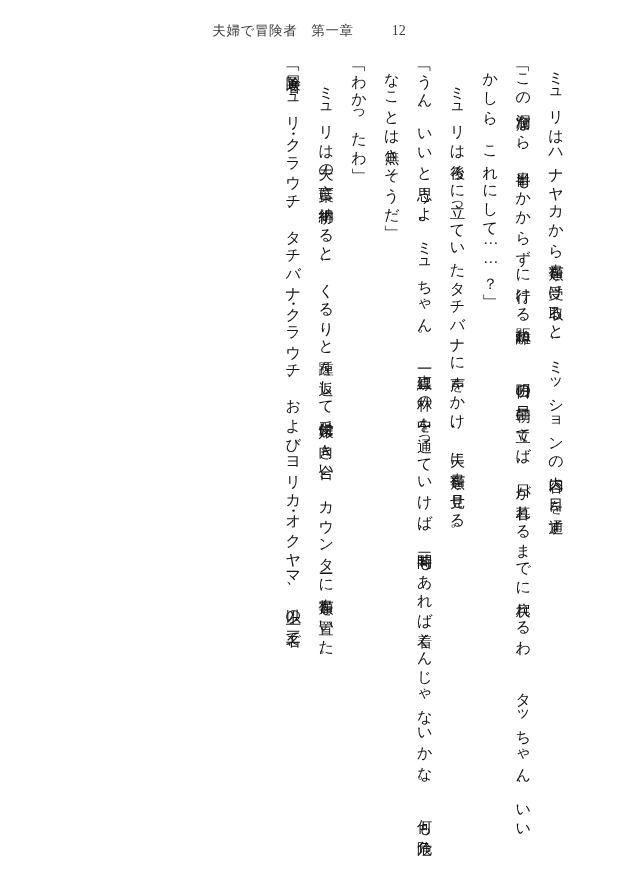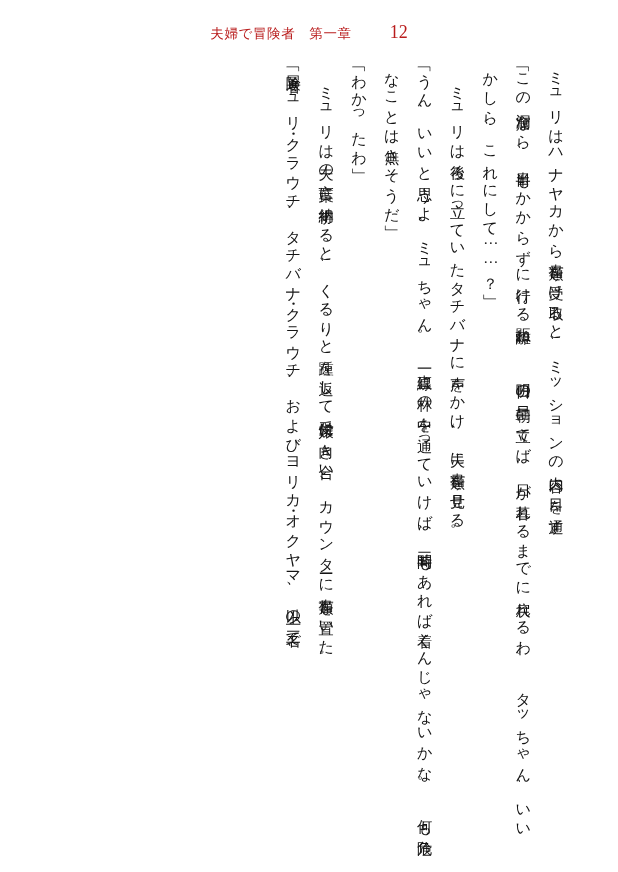--- a/index.html
+++ b/index.html
@@ -25,28 +25,28 @@
     position: absolute;
     top: 22px;
     left: 0;
     width: 100%;
     height: 22px;
     display: flex;
     justify-content: center;
     align-items: baseline;
     font-size: 13.5px;
     letter-spacing: 0.6px;
-    color: #b91c1c;
+    color: #404040;
   }
   .header .running-title {
     white-space: pre;
   }
   .header .page-number {
     margin-left: 38px;
-    font-size: 18px;
+    font-size: 14px;
     letter-spacing: 0;
   }
 
   
   .body-area {
     position: absolute;
     top: 62px;
     right: 46px;
     bottom: 40px;
     left: 46px;

